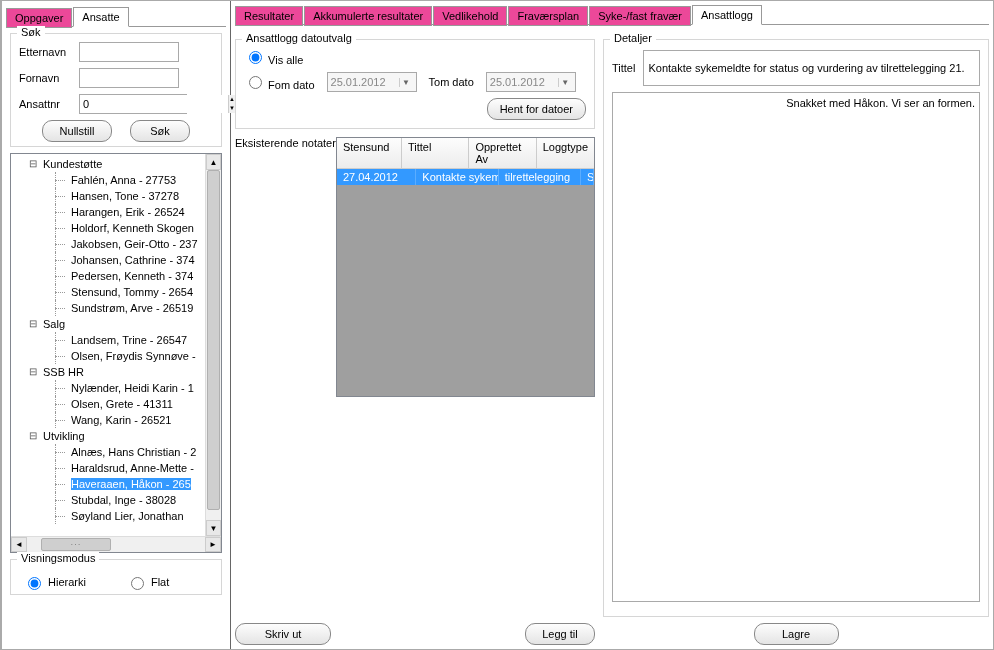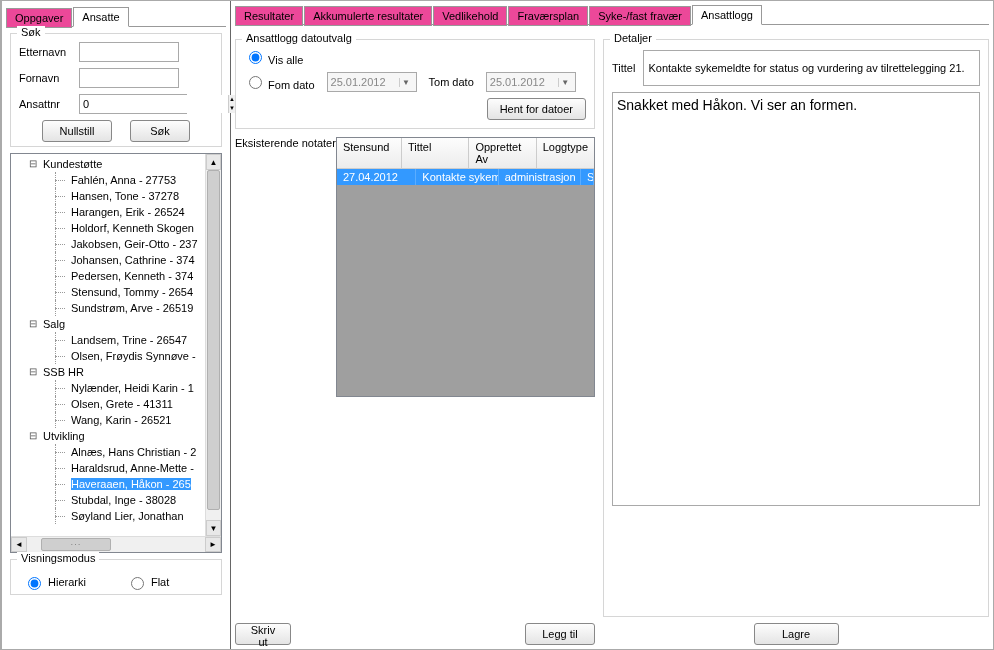--- a/index.html
+++ b/index.html
@@ -121,21 +121,21 @@
       line-height: 8px;
       text-align: center;
       background: #f0f0f0;
       cursor: pointer;
     }
     .btn {
       height: 22px;
       padding: 0 12px;
       border: 1px solid #888;
       background: linear-gradient(#fdfdfd,#e4e4e4);
-      border-radius: 3px;
+      border-radius: 10px;
       cursor: pointer;
       font-family: inherit;
       font-size: 11px;
     }
     .btn-row {
       display: flex;
       justify-content: center;
       gap: 18px;
       margin-top: 4px;
     }
@@ -350,26 +350,27 @@
       flex: 1;
       height: 36px;
       border: 1px solid #a9a9a9;
       padding: 1px 4px;
       font-family: Liberation Sans, sans-serif;
       font-size: 11px;
     }
     .log-body {
       border: 1px solid #a9a9a9;
       padding: 4px;
-      height: 414px;
+      height: 510px;
       overflow: auto;
       font-family: inherit;
-      font-size: 14px;
+      font-size: 11px;
       resize: none;
       width: 100%;
+      text-align: right;
     }
     .bottom-buttons {
       display: flex;
       margin-top: 6px;
     }
   </style>
 </head>
 <body>
 
 <div class="container">
@@ -505,28 +506,28 @@
           <div class="table-wrap" style="flex:1">
             <div class="table-header">
               <div class="th" style="width:82px">Stensund</div>
               <div class="th" style="width:85px">Tittel</div>
               <div class="th" style="width:85px">Opprettet Av</div>
               <div class="th" style="flex:1;border-right:none">Loggtype</div>
             </div>
             <div class="table-row selected">
               <div class="td" style="width:82px">27.04.2012</div>
               <div class="td" style="width:85px">Kontakte sykem</div>
-              <div class="td" style="width:85px">administrasjon</div>
+              <div class="td" style="width:85px">tilrettelegging</div>
               <div class="td" style="flex:1">Sykevarsel</div>
             </div>
           </div>
         </div>
 
         <div class="bottom-buttons" style="justify-content:space-between">
-          <button class="btn" style="width:56px">Skriv ut</button>
+          <button class="btn" style="width:96px">Skriv ut</button>
           <button class="btn" style="width:70px">Legg til</button>
         </div>
       </div>
 
       <div style="flex:1;display:flex;flex-direction:column">
         <div class="fieldset" style="flex:1;display:flex;flex-direction:column">
           <div class="fieldset-title">Detaljer</div>
           <div class="title-row">
             <label>Tittel</label>
             <input type="text" value="Kontakte sykemeldte for status og vurdering av tilrettelegging 21." style="">

